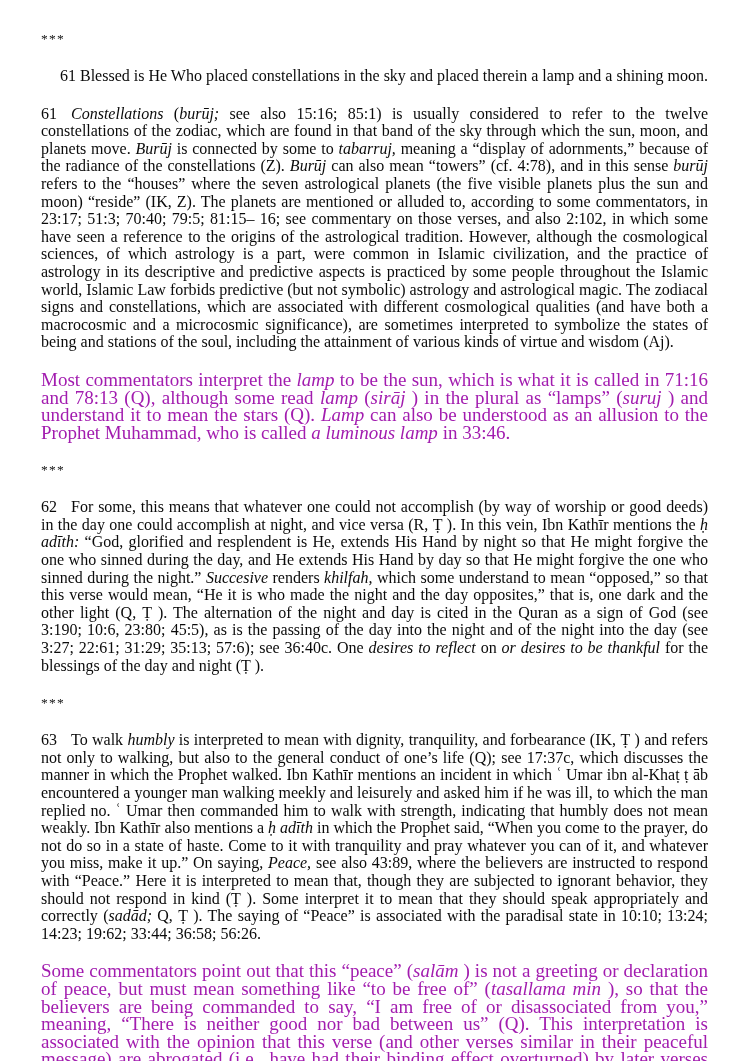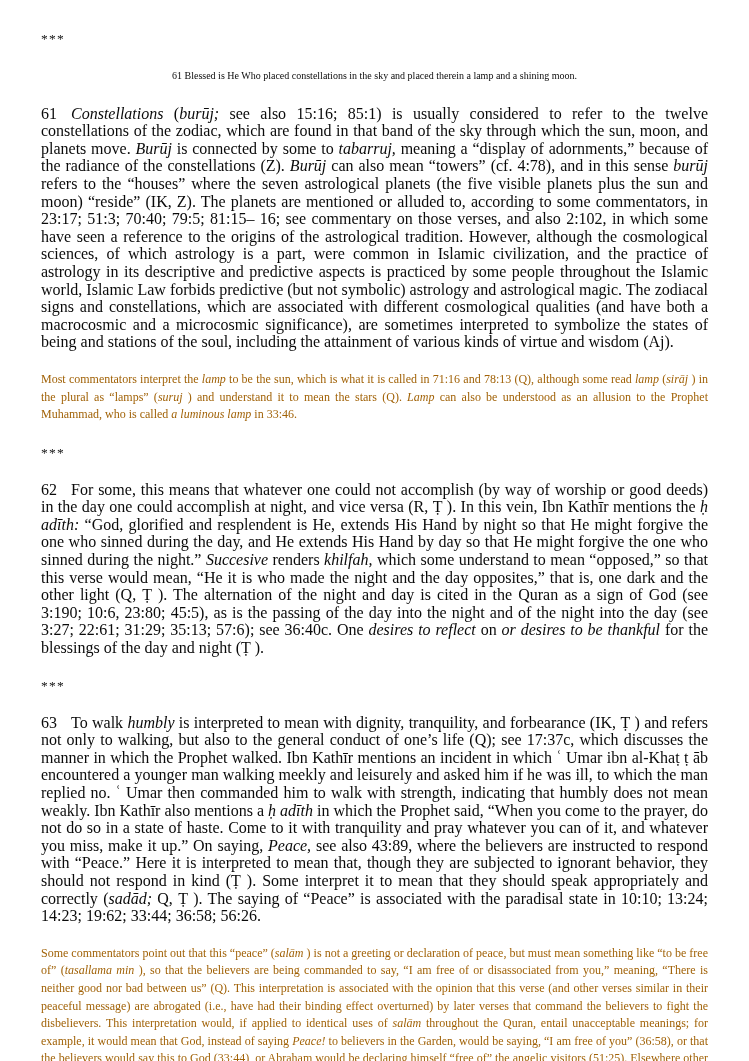--- a/index.html
+++ b/index.html
@@ -27,44 +27,44 @@
     width: 667px;
   }
   .sep {
     font-size: 13.5px;
     line-height: 17px;
     letter-spacing: 1.2px;
     margin: 0 0 20px 0;
     color: #111;
   }
   .verse {
-    font-size: 10px;
+    font-size: 16px;
     line-height: 17.6px;
-    text-align: center;
+    text-align: right;
     margin: 0 0 20px 0;
     color: #0a0a0a;
   }
   .commentary {
     font-size: 16px;
     line-height: 17.6px;
     text-align: justify;
     text-justify: inter-word;
     margin: 0 0 20px 0;
     color: #0a0a0a;
   }
   .num {
     margin-right: 14px;
   }
   i, .it { font-style: italic; }
   .para-plain {
-    font-size: 12px;
+    font-size: 19px;
     line-height: 17.6px;
     text-align: justify;
     margin: 0 0 20px 0;
-    color: #a16207;
+    color: #a21caf;
   }
   .blk-62 { margin-bottom: 20px; }
 </style>
 </head>
 <body>
 
 <div class="page">
   <div class="content">
 
     <p class="sep">***</p>

